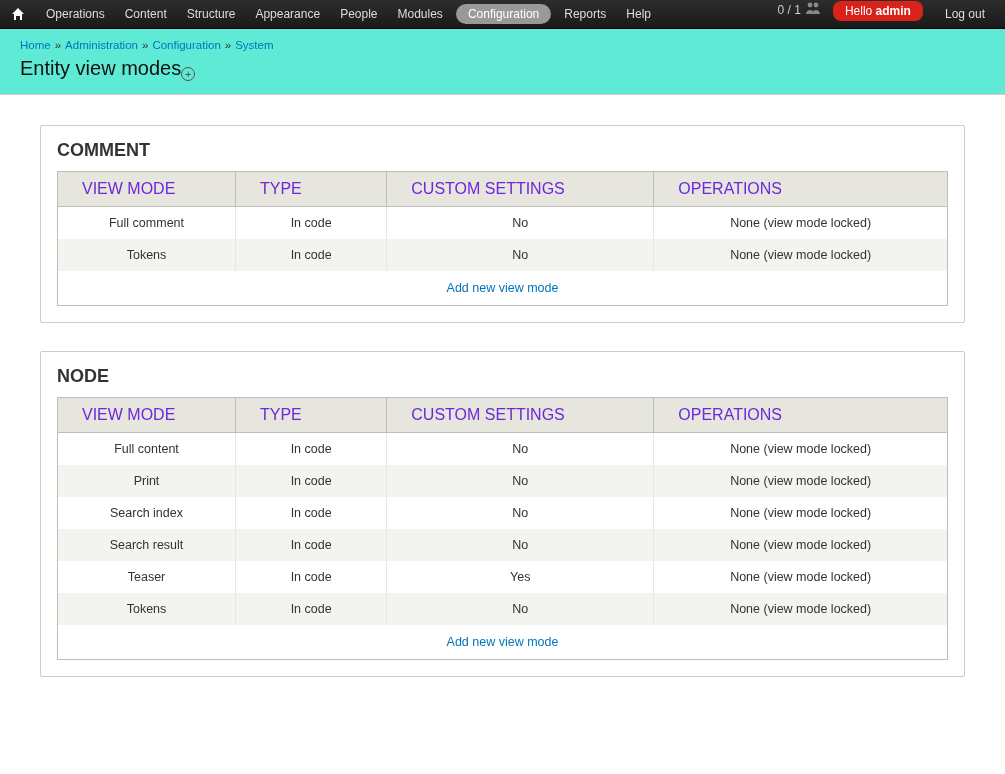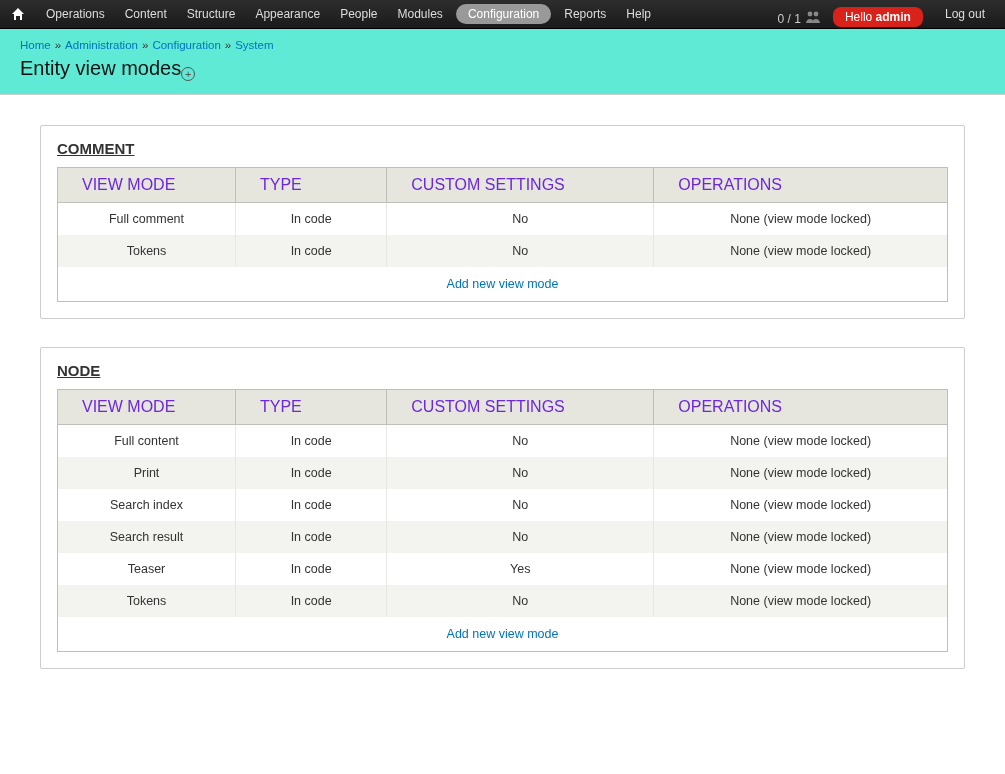--- a/index.html
+++ b/index.html
@@ -12,21 +12,21 @@
   .topbar {
     background: linear-gradient(#2d2d2d, #1a1a1a);
     border-bottom: 1px solid #000;
     height: 29px;
     display: flex;
     align-items: center;
     padding: 0 10px;
     font-size: 12px;
   }
   .topbar-left { display: flex; align-items: center; gap: 0; }
-  .topbar-right { margin-left: auto; display: flex; align-items: flex-end; gap: 12px; }
+  .topbar-right { margin-left: auto; display: flex; align-items: flex-start; gap: 12px; }
   .home-icon {
     width: 16px; height: 16px;
     display: inline-block;
     margin-right: 10px;
     position: relative;
     cursor: pointer;
   }
   .home-icon svg { fill: #fff; }
   .topbar a, .topbar span.navlink {
     color: #ddd;
@@ -90,26 +90,25 @@
   .content {
     padding: 30px 40px;
   }
   .fieldset {
     border: 1px solid #ccc;
     margin-bottom: 28px;
     padding: 14px 16px 16px;
     border-radius: 2px;
   }
   .fieldset-title {
-    font-size: 15px;
+    font-size: 18px;
     font-weight: bold;
     color: #333;
     text-transform: uppercase;
     margin-bottom: 10px;
-    text-decoration: underline;
   }
   table {
     width: 100%;
     border-collapse: collapse;
     border: 1px solid #bfbfb9;
     font-size: 12.5px;
   }
   thead th {
     text-align: left;
     background: #e6e6df;

